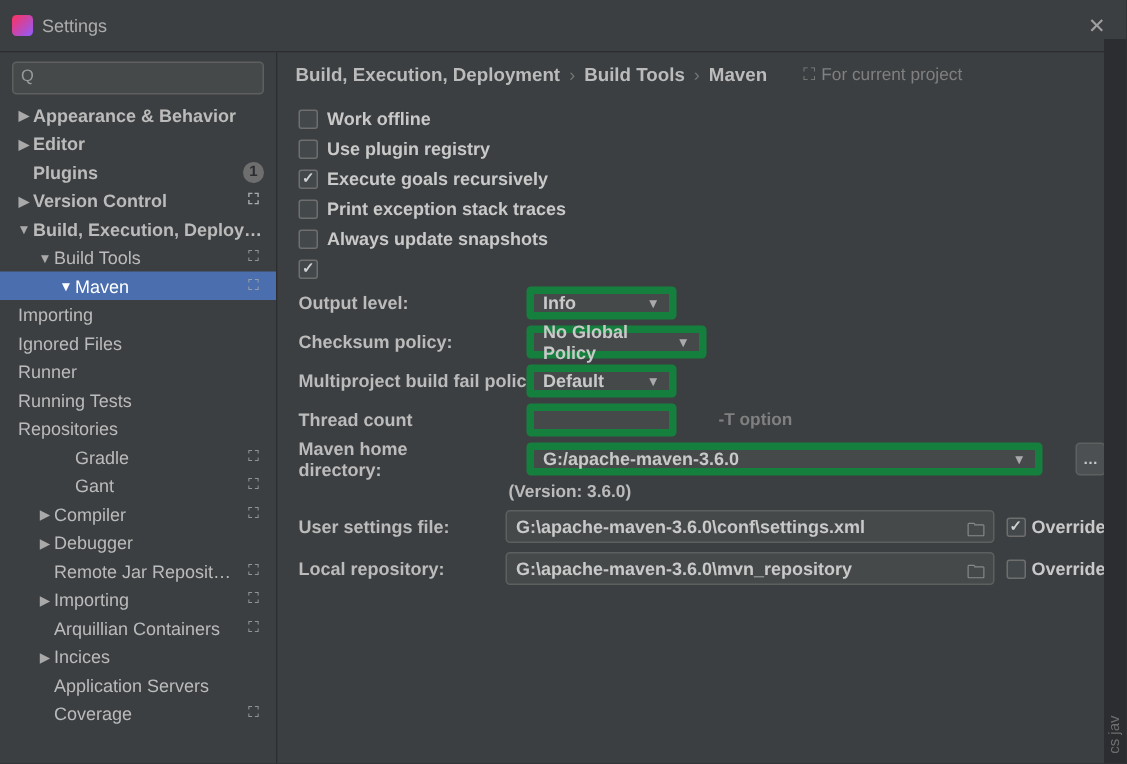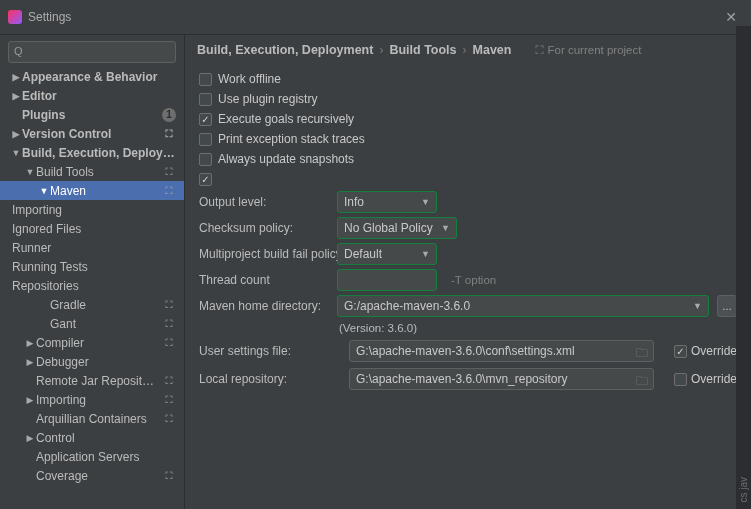--- a/index.html
+++ b/index.html
@@ -26,33 +26,33 @@
 .tree-item .badge-num { width: 14px; height: 14px; border-radius: 7px; background: #6e6e6e; color: #2b2d30; font-size: 10px; display: flex; align-items: center; justify-content: center; margin-left: 4px; font-weight: bold; }
 .d0 { padding-left: 10px; font-weight: bold; }
 .d1 { padding-left: 24px; }
 .d2 { padding-left: 38px; }
 .d3 { }
 .main { flex: 1; background: #3c3f41; display: flex; flex-direction: column; min-width: 0; }
 .breadcrumb { height: 30px; display: flex; align-items: center; padding: 0 12px; gap: 6px; color: #bbbbbb; }
 .breadcrumb .crumb { font-weight: bold; font-size: 12.5px; }
 .breadcrumb .sep { color: #777; }
 .breadcrumb .scope { color: #808080; font-size: 11.5px; margin-left: 18px; display: flex; align-items: center; gap: 4px; }
-.form { padding: 4px 14px 8px 14px; overflow: auto; flex: 1; }
+.form { padding: 4px 14px 8px 14px; overflow: auto; flex: 1; font-weight: bold; }
 .check-row { display: flex; align-items: center; height: 20px; gap: 6px; color: #c9c9c9; }
 .checkbox { width: 13px; height: 13px; border: 1px solid #6e6e6e; border-radius: 2px; background: #43494a; display: flex; align-items: center; justify-content: center; font-size: 10px; color: #d1d1d1; cursor: pointer; }
 .checkbox.checked::after { content: "✓"; }
-.field-row { display: flex; align-items: center; height: 26px; gap: 8px; }
+.field-row { display: flex; align-items: center; height: 26px; gap: 22px; }
 .field-row .lbl { width: 130px; color: #bbbbbb; }
-.select, .textfield { height: 22px; background: #45494a; border: 1px solid #15803d; border-radius: 3px; color: #c9c9c9; padding: 0 6px; font-size: 12px; display: flex; align-items: center; position: relative; }
+.select, .textfield { height: 22px; background: #45494a; border: 5px solid #15803d; border-radius: 3px; color: #c9c9c9; padding: 0 6px; font-size: 12px; display: flex; align-items: center; position: relative; }
 .select { width: 100px; justify-content: space-between; cursor: pointer; }
 .select .caret { font-size: 9px; color: #aaa; margin-left: 6px; }
 .textfield { width: 100px; }
 .wide-select { flex: 1; min-width: 0; }
 .note-row { padding-left: 140px; color: #bbbbbb; font-size: 11.5px; height: 18px; display: flex; align-items: center; }
-.path-row { display: flex; align-items: center; height: 28px; gap: 20px; }
+.path-row { display: flex; align-items: center; height: 28px; gap: 8px; }
 .path-row .lbl { width: 130px; color: #bbbbbb; }
 .path-input { flex: 1; height: 22px; background: #45494a; border: 1px solid #5e6060; border-radius: 3px; color: #c9c9c9; padding: 0 24px 0 6px; font-size: 12px; display: flex; align-items: center; position: relative; }
 .path-input .folder { position: absolute; right: 5px; top: 3px; color: #888; font-size: 12px; }
 .sq-btn { width: 20px; height: 22px; background: #4c5052; border: 1px solid #5e6060; border-radius: 3px; display: flex; align-items: center; justify-content: center; color: #c9c9c9; font-size: 10px; cursor: pointer; }
 .override { display: flex; align-items: center; gap: 4px; color: #c9c9c9; white-space: nowrap; }
 .right-edge { position: absolute; right: 0; top: 26px; width: 15px; height: 483px; background: #2b2d30; color: #6e6e6e; font-size: 10px; writing-mode: sideways-lr; display: flex; align-items: center; justify-content: flex-start; padding-bottom: 6px; }
 .hint { color: #808080; font-size: 11.5px; margin-left: 6px; }
 </style>
 </head>
 <body>
@@ -152,21 +152,21 @@
             <span class="label">Importing</span>
             <span class="tag">⛶</span>
           </div>
           <div class="tree-item d1">
             <span class="arrow"></span>
             <span class="label">Arquillian Containers</span>
             <span class="tag">⛶</span>
           </div>
           <div class="tree-item d1">
             <span class="arrow">▶</span>
-            <span class="label">Control</span>
+            <span class="label">Incices</span>
           </div>
           <div class="tree-item d1">
             <span class="arrow"></span>
             <span class="label">Application Servers</span>
           </div>
           <div class="tree-item d1">
             <span class="arrow"></span>
             <span class="label">Coverage</span>
             <span class="tag">⛶</span>
           </div>

